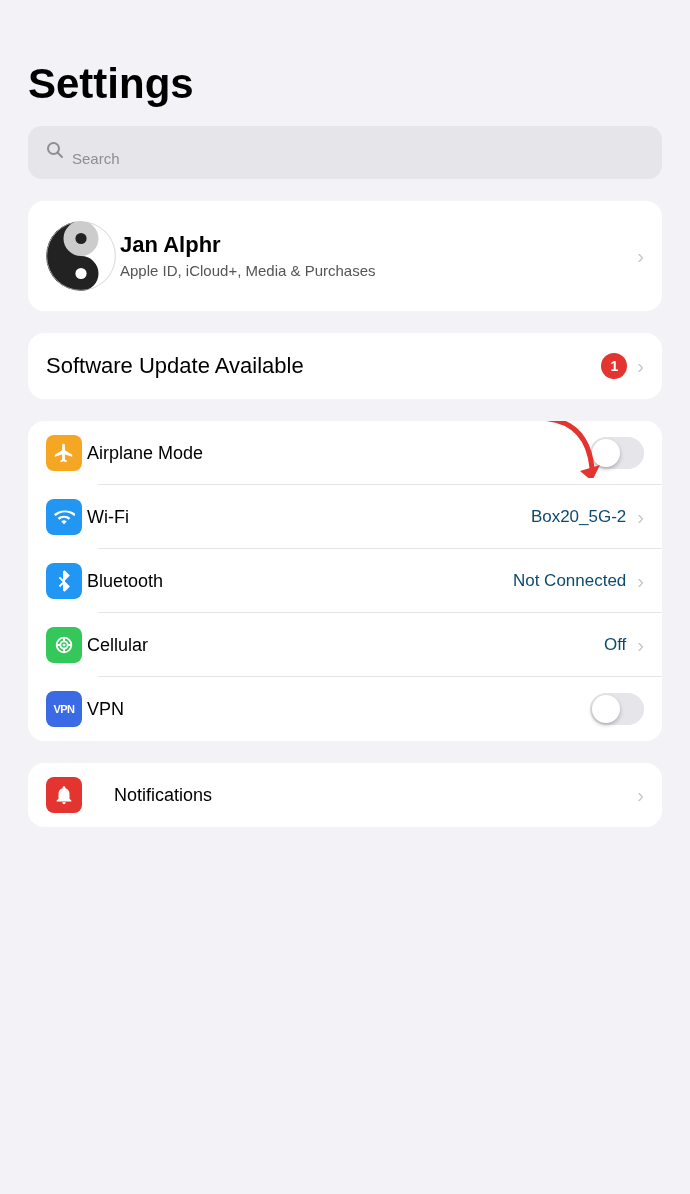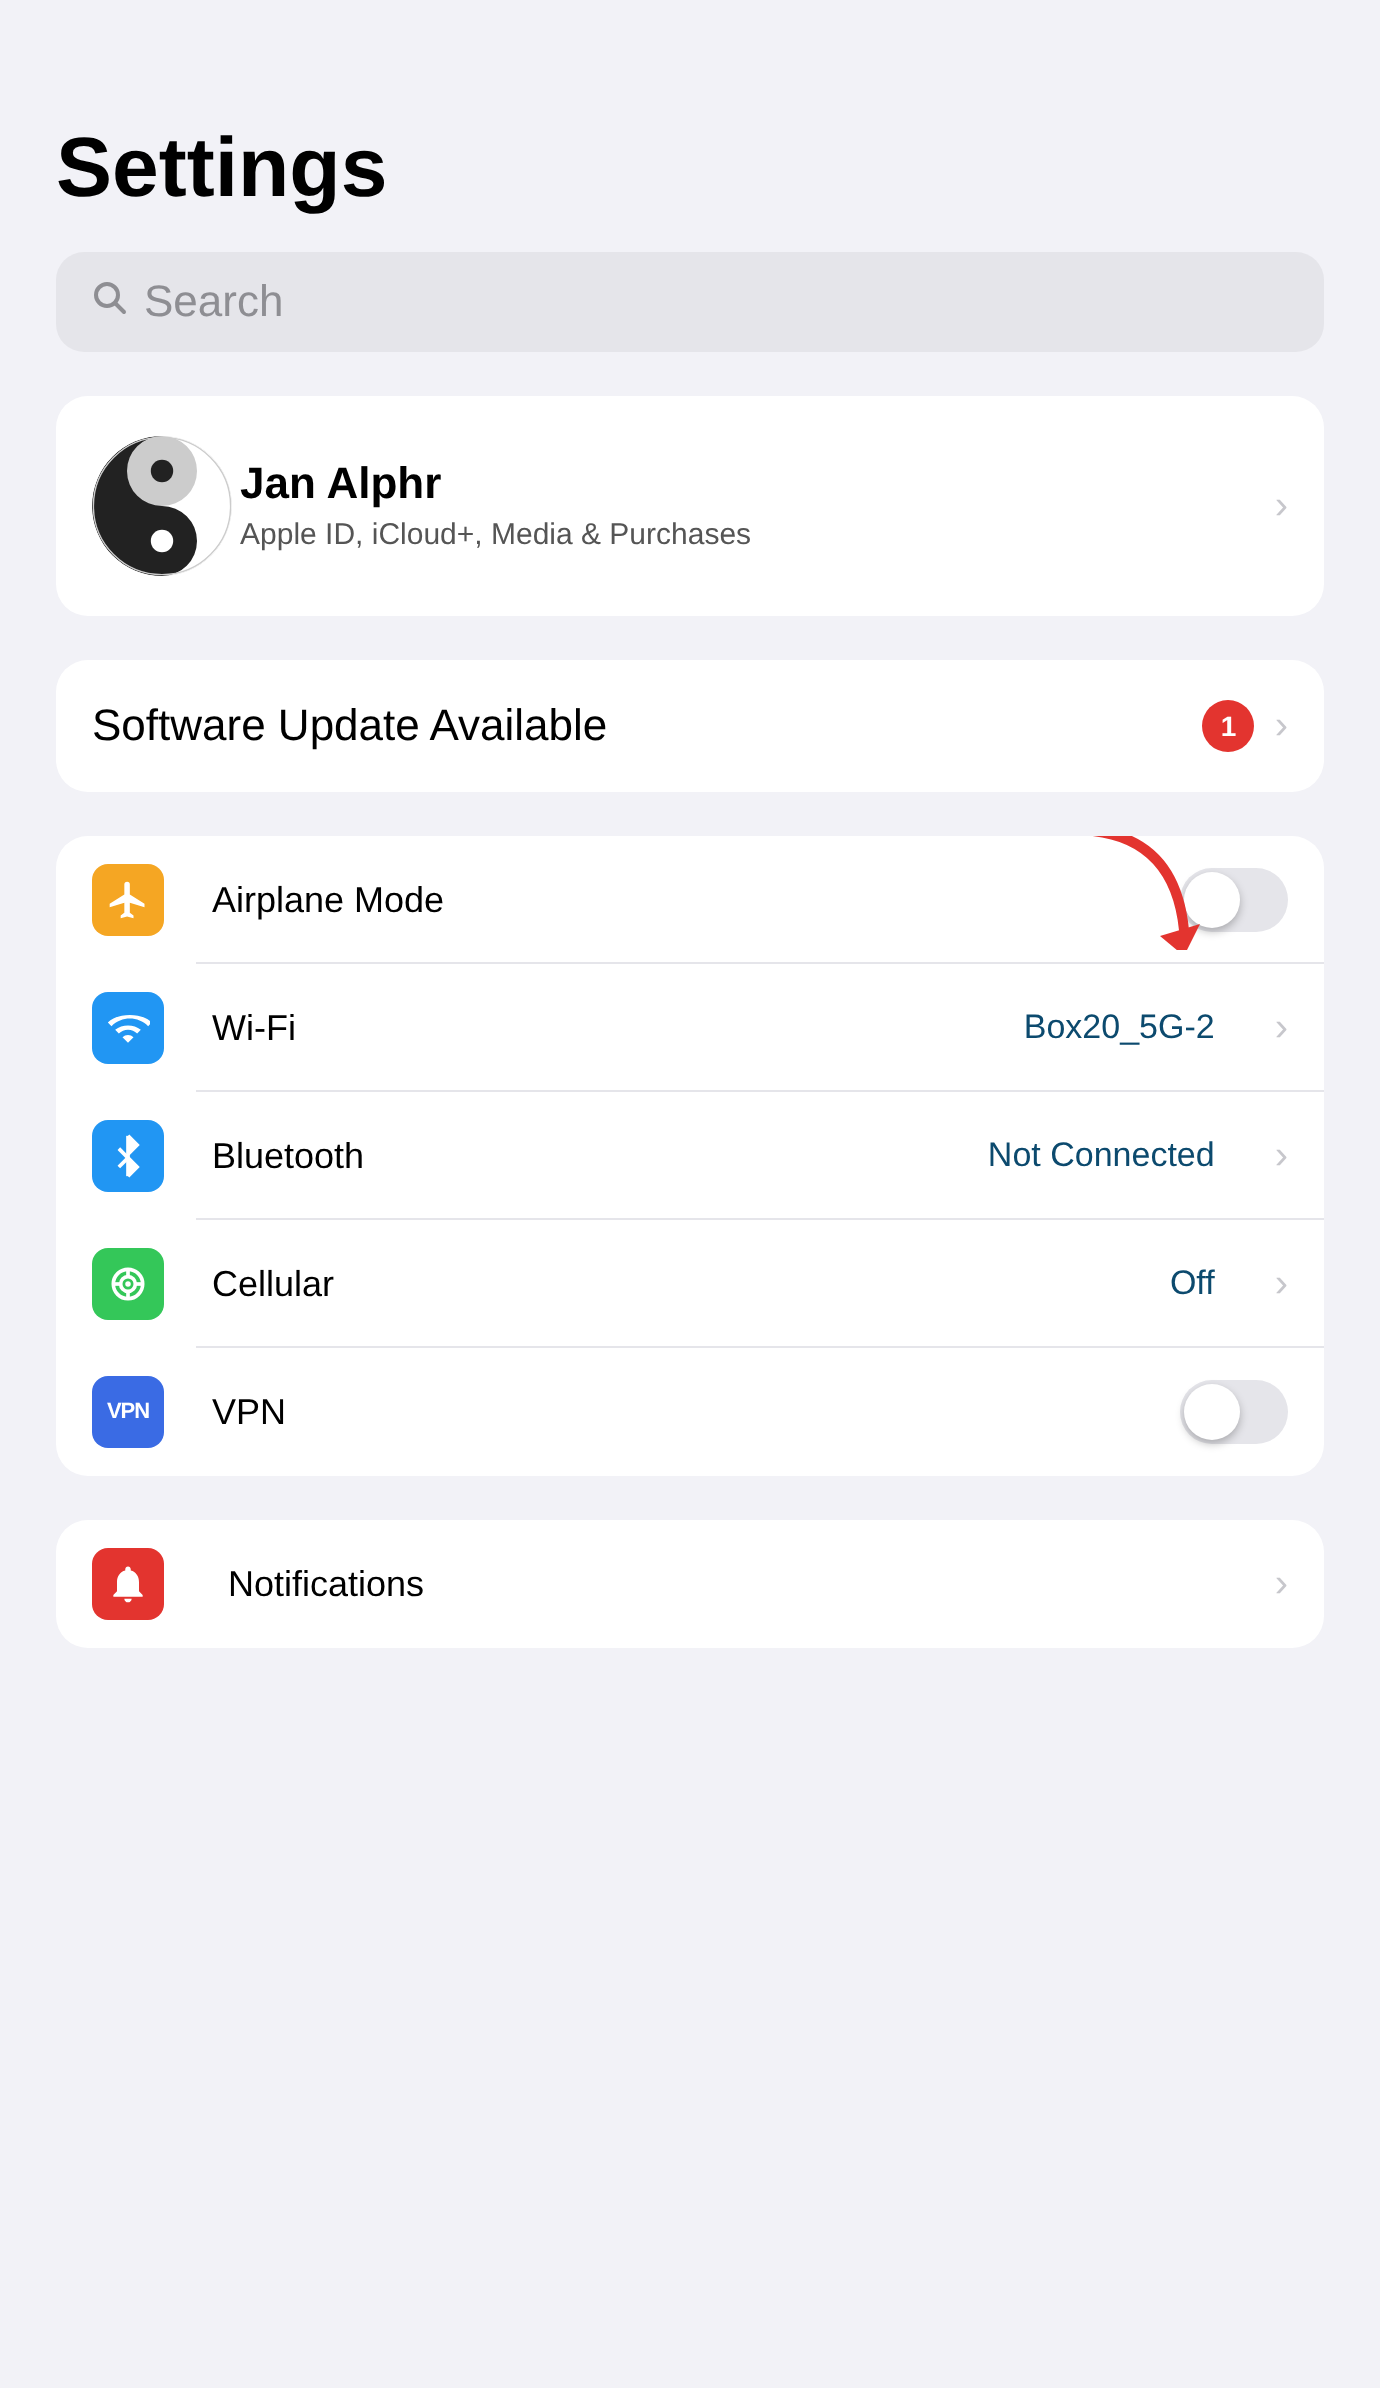--- a/index.html
+++ b/index.html
@@ -33,22 +33,23 @@
       gap: 8px;
       margin-bottom: 22px;
     }
 
     .search-icon-wrap {
       color: #8e8e93;
       font-size: 17px;
     }
 
     .search-placeholder {
-      font-size: 22px;
+      font-size: 15px;
       color: #8e8e93;
+      margin-top: 12px;
     }
 
     
     .apple-id-card {
       background: #fff;
       border-radius: 16px;
       padding: 20px 18px;
       display: flex;
       align-items: center;
       gap: 4px;
@@ -124,21 +125,21 @@
       border-radius: 16px;
       margin-bottom: 22px;
       overflow: hidden;
       position: relative;
     }
 
     .settings-row {
       display: flex;
       align-items: center;
       padding: 14px 18px;
-      gap: 24px;
+      gap: 5px;
       position: relative;
     }
 
     .settings-row:not(:last-child)::after {
       content: '';
       position: absolute;
       bottom: 0;
       left: 70px;
       right: 0;
       height: 1px;

